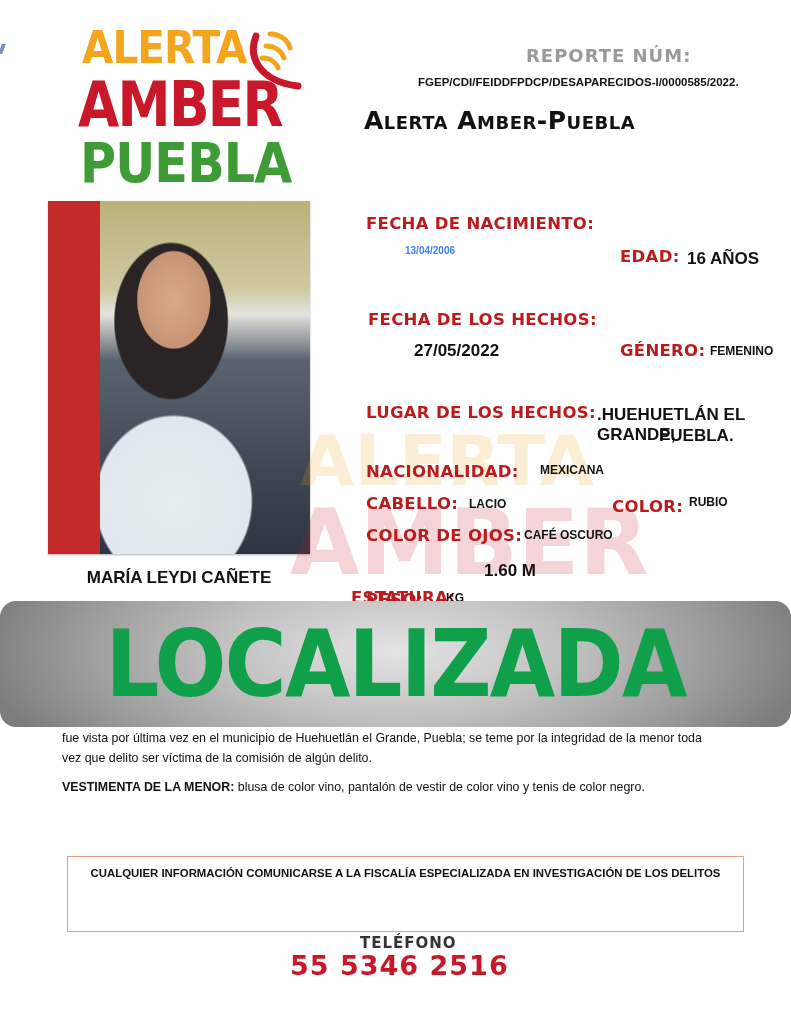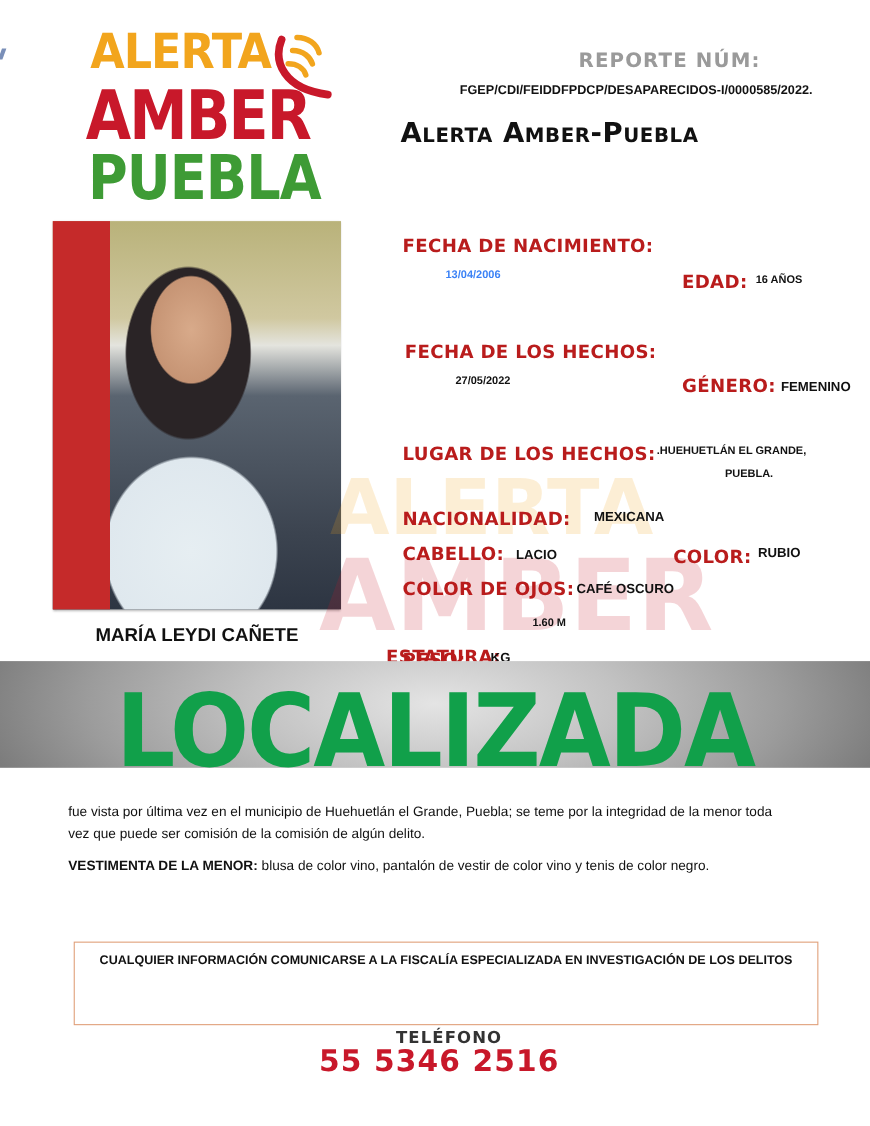--- a/index.html
+++ b/index.html
@@ -26,28 +26,28 @@
       radial-gradient(ellipse 60px 80px at 48% 28%, #d8aa8a 0%, #c69474 60%, transparent 62%),
       radial-gradient(ellipse 80px 110px at 47% 34%, #2a2426 0%, #2a2426 70%, transparent 72%),
       radial-gradient(ellipse 110px 120px at 48% 85%, #e6eef2 0%, #dfe8ee 70%, transparent 72%),
       linear-gradient(180deg, #b9b27a 0%, #d0c8a0 25%, #e4e4de 32%, #5a6470 45%, #3c4450 80%, #2d3542 100%);
       box-shadow: 0 1px 2px rgba(0,0,0,0.3); }
   .person-name { left: 48px; top: 568px; width: 262px; text-align: center; font-weight: bold; font-size: 17px; }
 
   .field-label { font-family: "DejaVu Sans", sans-serif; font-weight: bold; font-size: 16.5px; color: #b91c1c; letter-spacing: 0.3px; }
   .val { font-weight: bold; font-size: 12px; color: #111; }
   .val.red { color: #3b82f6; font-size: 10px; }
-  .val.med { font-size: 10px; }
+  .val.med { font-size: 17px; }
 
   .watermark { left: 300px; top: 420px; width: 260px; height: 180px; opacity: 0.18; pointer-events: none; }
   .watermark .w1 { position: absolute; left: 0; top: 0; font-family: "DejaVu Sans", sans-serif; font-weight: 900; font-size: 70px; color: #f2a51d; }
   .watermark .w2 { position: absolute; left: -10px; top: 70px; font-family: "DejaVu Sans", sans-serif; font-weight: 900; font-size: 90px; color: #c8182a; }
 
-  .banner { left: 0; top: 601px; width: 791px; height: 97px;
-    background: radial-gradient(ellipse 420px 160px at 50% 40%, #e4e4e4 0%, #c2c2c2 40%, #9c9c9c 75%, #7c7c7c 100%); }
+  .banner { left: 0; top: 601px; width: 791px; height: 126px;
+    background: radial-gradient(ellipse 420px 160px at 50% 40%, #e4e4e4 0%, #c2c2c2 40%, #9c9c9c 75%, #7c7c7c 100%); border-radius: 16px; }
   .banner-text { position: absolute; left: 0; right: 0; top: 10px; text-align: center; font-family: "DejaVu Sans", sans-serif; font-weight: bold; font-size: 92px; color: #11a04a; letter-spacing: -2px; transform: scaleX(0.92); }
 
   .desc { left: 62px; top: 728px; width: 700px; font-size: 12.4px; line-height: 20px; color: #111; }
   .clothing { left: 62px; top: 780px; width: 700px; font-size: 12.4px; color: #111; }
   .clothing b { font-weight: bold; }
 
   .info-box { left: 67px; top: 856px; width: 677px; height: 76px; border: 1.5px solid #e0a07a; box-sizing: border-box; text-align: center; padding-top: 8px; }
   .info-box .t { font-weight: bold; font-size: 11.4px; line-height: 17px; color: #111; }
   .info-box .ph { font-weight: bold; font-size: 14.5px; color: #d0141c; margin-top: 2px; }
 
@@ -115,21 +115,21 @@
 
 <div class="abs field-label" style="left:366px; top:590px; height:11px; overflow:hidden;">PESO:</div>
 <div class="abs val" style="left:446px; top:591px; height:10px; overflow:hidden;">KG</div>
 
 <div class="abs banner">
   <div class="banner-text">LOCALIZADA</div>
 </div>
 
 <div class="abs desc">
   <div>fue vista por última vez en el municipio de Huehuetlán el Grande, Puebla; se teme por la integridad de la menor toda</div>
-  <div>vez que puede ser comisión de la comisión de algún delito.</div>
+  <div>vez que delito ser víctima de la comisión de algún delito.</div>
 </div>
 <div class="abs clothing">
   <b>VESTIMENTA DE LA MENOR:</b><span> blusa de color vino, pantalón de vestir de color vino y tenis de color negro.</span>
 </div>
 
 <div class="abs info-box">
   <div class="t">CUALQUIER INFORMACIÓN COMUNICARSE A LA FISCALÍA ESPECIALIZADA EN INVESTIGACIÓN DE LOS DELITOS</div>
 </div>
 
 <div class="abs tel-label">TELÉFONO</div>

